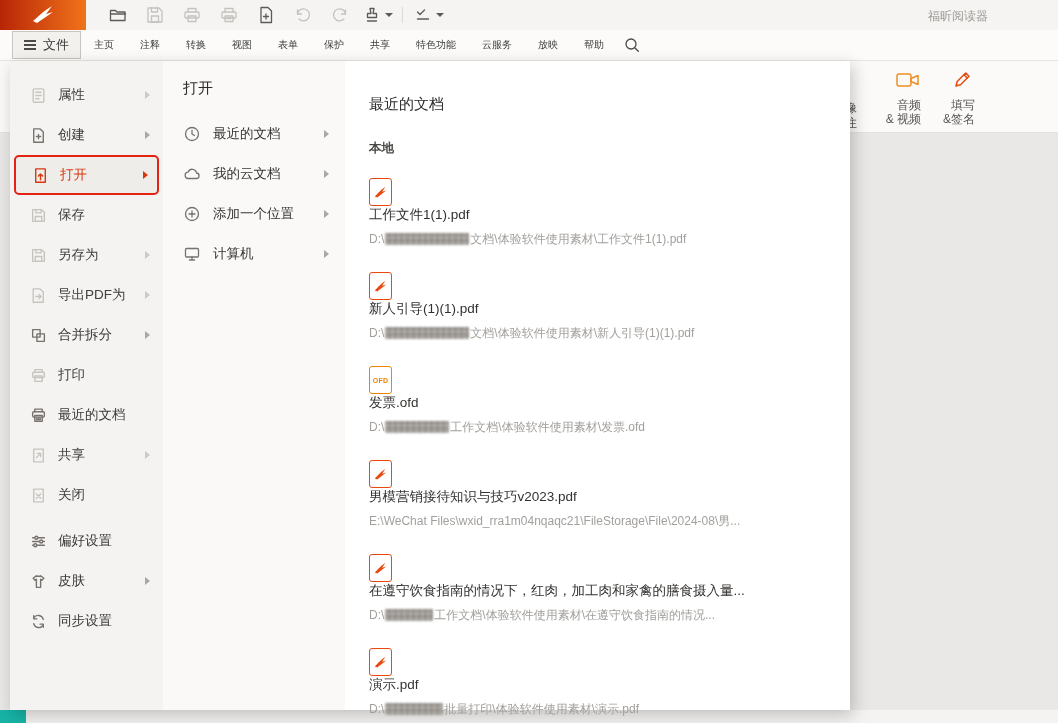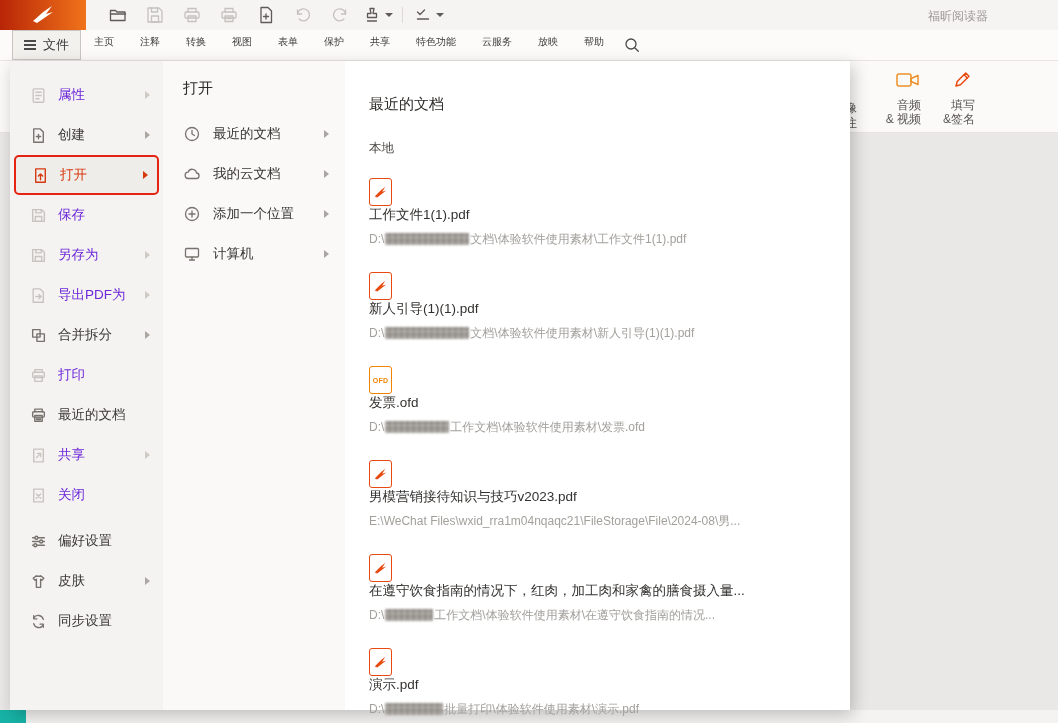--- a/index.html
+++ b/index.html
@@ -17,21 +17,21 @@
   .logo { width:86px; height:30px; background:linear-gradient(90deg,#b82507,#f0731a); display:flex; align-items:center; justify-content:center; cursor:pointer; }
   .tb-icons { display:flex; align-items:center; gap:13px; margin-left:20px; }
   .tb-btn { width:24px; height:24px; display:flex; align-items:center; justify-content:center; }
   .tb-btn svg.ic { stroke:#5d5a57; }
   .tb-btn.disabled svg.ic { stroke:#c4c1be; }
   .tb-sep { width:1px; height:16px; background:#ddd9d6; }
   .caret-down { width:0; height:0; border-left:4px solid transparent; border-right:4px solid transparent; border-top:4px solid #5d5a57; margin-left:3px; }
   .app-title { position:absolute; right:70px; top:8px; font-size:12px; color:#9b9894; }
 
   
-  .menubar { position:absolute; top:30px; left:0; right:0; height:31px; background:#fcfbfa; border-bottom:1px solid #e7e4e1; display:flex; padding-left:12px; z-index:3; }
+  .menubar { position:absolute; top:30px; left:0; right:0; height:31px; background:#fcfbfa; border-bottom:1px solid #e7e4e1; display:flex; align-items:center; padding-left:12px; z-index:3; }
   .file-btn { display:flex; align-items:center; gap:7px; border:1px solid #c9c5c1; background:#f3f1ee; padding:4px 11px; font-size:13px; color:#3a3a3a; cursor:pointer; }
   .bars { width:12px; height:2px; background:#4c4a48; position:relative; }
   .bars::before,.bars::after { content:""; position:absolute; left:0; width:12px; height:2px; background:#4c4a48; }
   .bars::before { top:-4px; } .bars::after { top:4px; }
   .menu-item { padding:5px 13px; font-size:10px; color:#3c3c3c; cursor:pointer; white-space:nowrap; }
   .menu-item:first-of-type { margin-left:10px; }
   .menu-search { margin-left:6px; display:flex; align-items:center; cursor:pointer; }
 
   
   .ribbon { position:absolute; top:61px; left:0; right:0; height:72px; background:#fbfaf8; border-bottom:1px solid #e5e2df; z-index:1; }
@@ -45,36 +45,36 @@
   .teal-chip { position:absolute; left:0; bottom:0; width:26px; height:13px; background:#17b3a6; }
 
   
   .panel { position:absolute; left:10px; top:61px; width:840px; height:649px; display:flex; background:#fff; box-shadow:3px 5px 16px rgba(0,0,0,.22); z-index:10; }
   .col1 { width:153px; background:#f5f3f1; padding-top:14px; }
   .col2 { width:182px; background:#faf9f7; padding-top:18px; }
   .col3 { flex:1; background:#fff; padding:34px 20px 0 24px; }
 
   .fm-item { height:40px; display:flex; align-items:center; padding-left:20px; font-size:13.5px; color:#3c3a38; cursor:pointer; }
   .fm-item .fm-label { margin-left:11px; }
-  .fm-item.disabled { color:#6d28d9; }
+  .fm-item.disabled { color:#404040; }
   .fm-item.disabled svg.ic { stroke:#c7c4c0; }
   .fm-item.active { border:2px solid #e42313; border-radius:5px; margin:0 4px; padding-left:16px; background:#efede9; color:#d6380f; }
   .fm-item.active svg.ic { stroke:#d6380f; }
   .arr { width:0; height:0; border-top:4px solid transparent; border-bottom:4px solid transparent; border-left:5px solid #aaa7a3; margin-left:auto; margin-right:13px; }
   .fm-item.disabled .arr { border-left-color:#cdcac6; }
   .fm-item.active .arr { border-left-color:#d6380f; margin-right:9px; }
   .fm-gap { height:6px; }
 
   .col2-title { font-size:15px; color:#2e2c2a; padding-left:20px; margin-bottom:16px; }
   .op-item { height:40px; display:flex; align-items:center; padding-left:20px; font-size:13.5px; color:#383634; cursor:pointer; }
   .op-item .op-label { margin-left:12px; }
   .op-item .arr { margin-right:16px; }
 
   .col3-title { font-size:15px; color:#2e2c2a; }
-  .group-label { font-size:12.5px; color:#4a4846; margin-top:26px; }
+  .group-label { font-size:12.5px; color:#4a4846; margin-top:26px;font-weight:bold; }
   .file-list { margin-top:8px; }
   .file-row { display:flex; align-items:flex-start; padding:11px 0; cursor:pointer;flex-direction:column; }
   .ficon { width:23px; height:28px; border:1.5px solid #e8490f; border-radius:3px; background:#fff; display:flex; align-items:center; justify-content:center; margin-right:13px; margin-top:2px; }
   .ficon.ofd { border-color:#f08300; }
   .ofd-t { font-size:7px; font-weight:bold; color:#f08300; letter-spacing:.3px; }
   .fname { font-size:13.5px; color:#33312f; }
   .fpath { font-size:12px; color:#a3a09c; margin-top:7px; white-space:nowrap; }
   .redact { display:inline-block; height:12px; vertical-align:-2px; margin:0 1px; border-radius:1px;
     background:repeating-linear-gradient(90deg,#d2d0cd 0 3px,#bfbcb9 3px 6px),repeating-linear-gradient(0deg,#d5d3d0 0 3px,#c3c0bd 3px 6px);
     background-blend-mode:multiply; filter:blur(.8px); }

